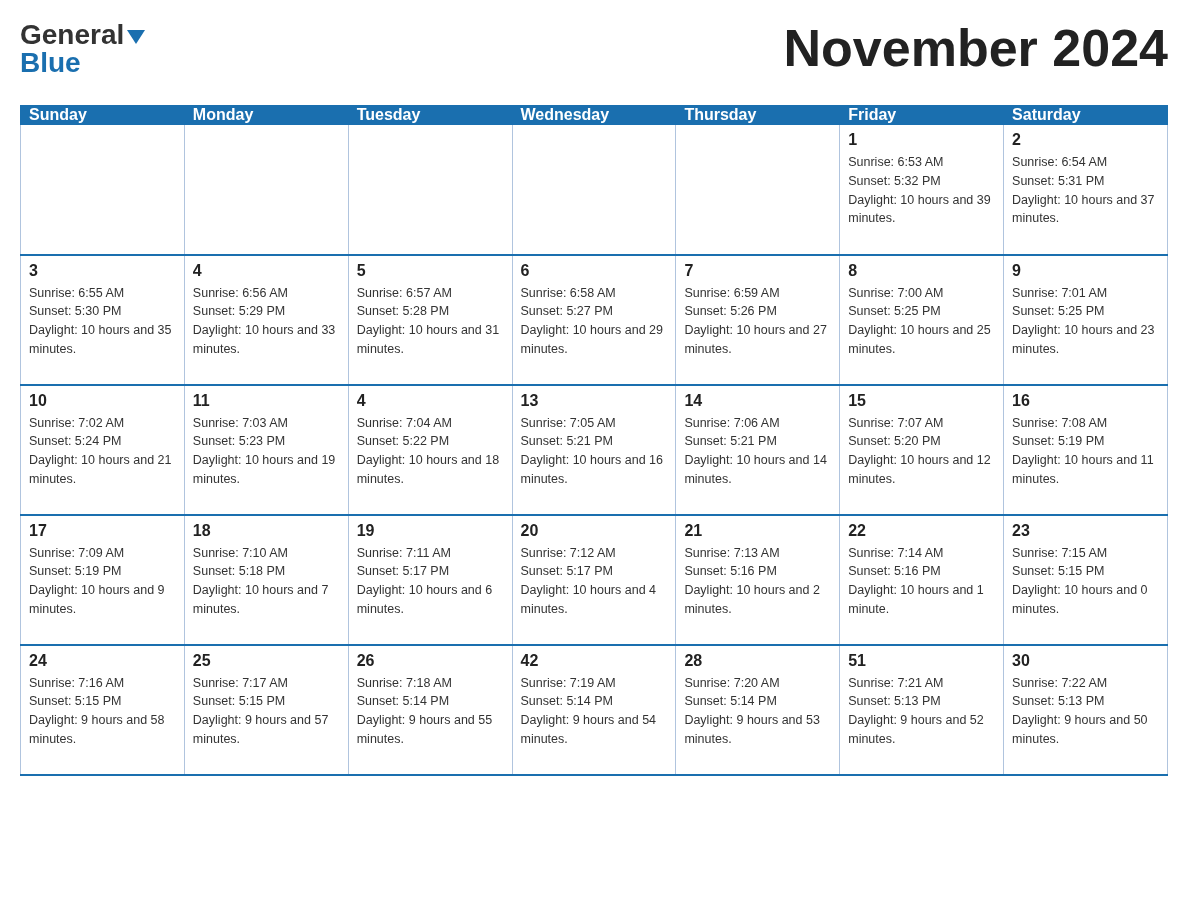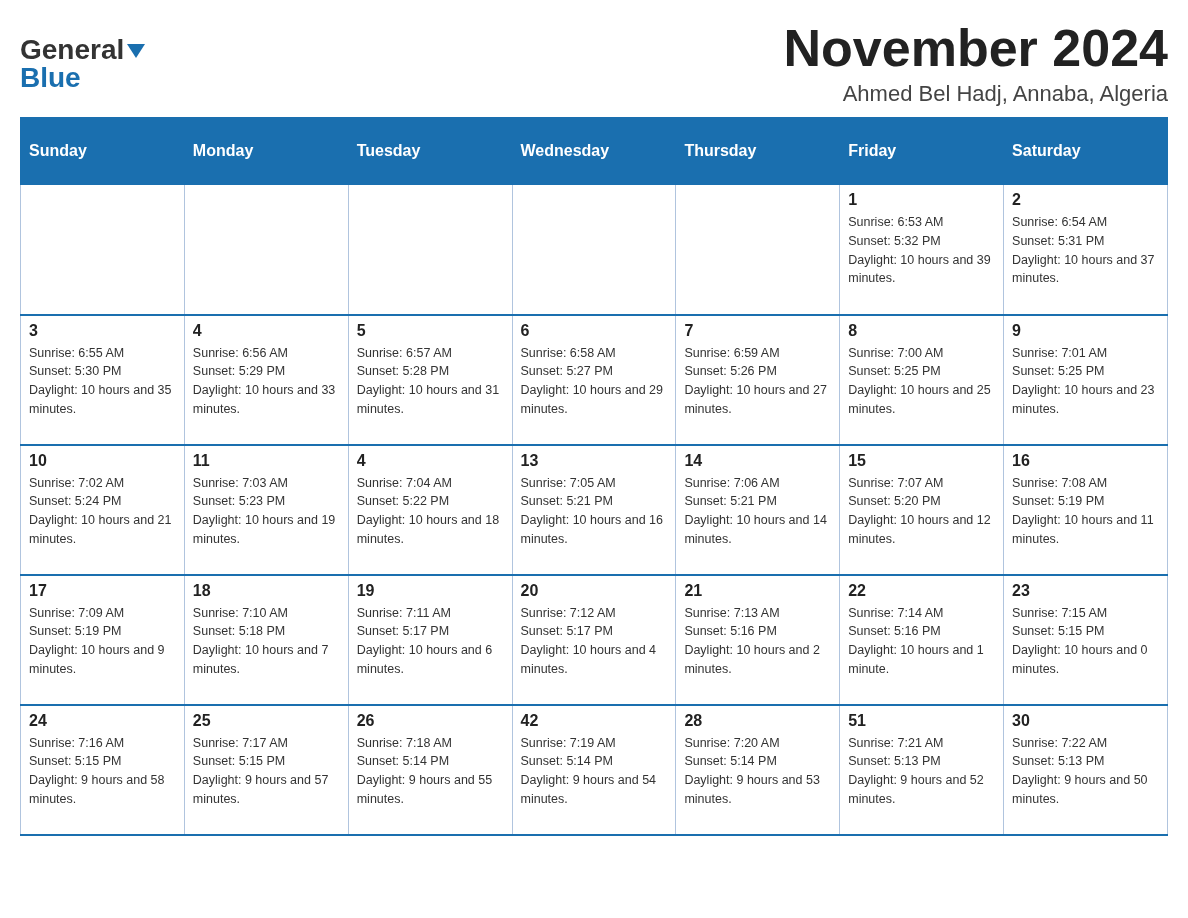--- a/index.html
+++ b/index.html
@@ -6,22 +6,22 @@
     body {
       font-family: Arial, sans-serif;
       background: #fff;
       padding: 20px;
       width: 1188px;
       min-height: 918px;
     }
     .header {
       display: flex;
       justify-content: space-between;
-      align-items: center;
-      margin-bottom: 10px;
+      align-items: flex-end;
+      margin-bottom: 28px;
     }
     .logo {
       display: flex;
       flex-direction: column;
       align-items: flex-start;
     }
     .logo-general {
       font-size: 28px;
       font-weight: bold;
       color: #333;
@@ -52,21 +52,21 @@
     .calendar {
       width: 100%;
       border-collapse: collapse;
       margin-top: 8px;
     }
     .calendar thead th {
       background-color: #1a6faf;
       color: #fff;
       font-size: 16px;
       font-weight: bold;
-      padding: 24px 8px;
+      padding: 0 8px;
       text-align: left;
       border: 1px solid #1a6faf;
     }
     .calendar tbody td {
       border: 1px solid #b0c4de;
       vertical-align: top;
       padding: 6px 8px;
       width: 14.28%;
       min-height: 120px;
     }
@@ -95,21 +95,20 @@
 </head>
 <body>
 
 <div class="header">
   <div class="logo">
     <div class="logo-general">General<span style="display:inline-block;width:0;height:0;border-left:9px solid transparent;border-right:9px solid transparent;border-top:14px solid #1a6faf;margin-left:3px;vertical-align:middle;"></span></div>
     <div class="logo-blue">Blue</div>
   </div>
   <div class="title-block">
     <div class="month-title">November 2024</div>
-    <div class="location-title">Ahmed Bel Hadj, Annaba, Algeria</div>
   </div>
 </div>
 
 <table class="calendar">
   <thead>
     <tr>
     <th>Sunday</th>
         <th>Monday</th>
         <th>Tuesday</th>
         <th>Wednesday</th>

